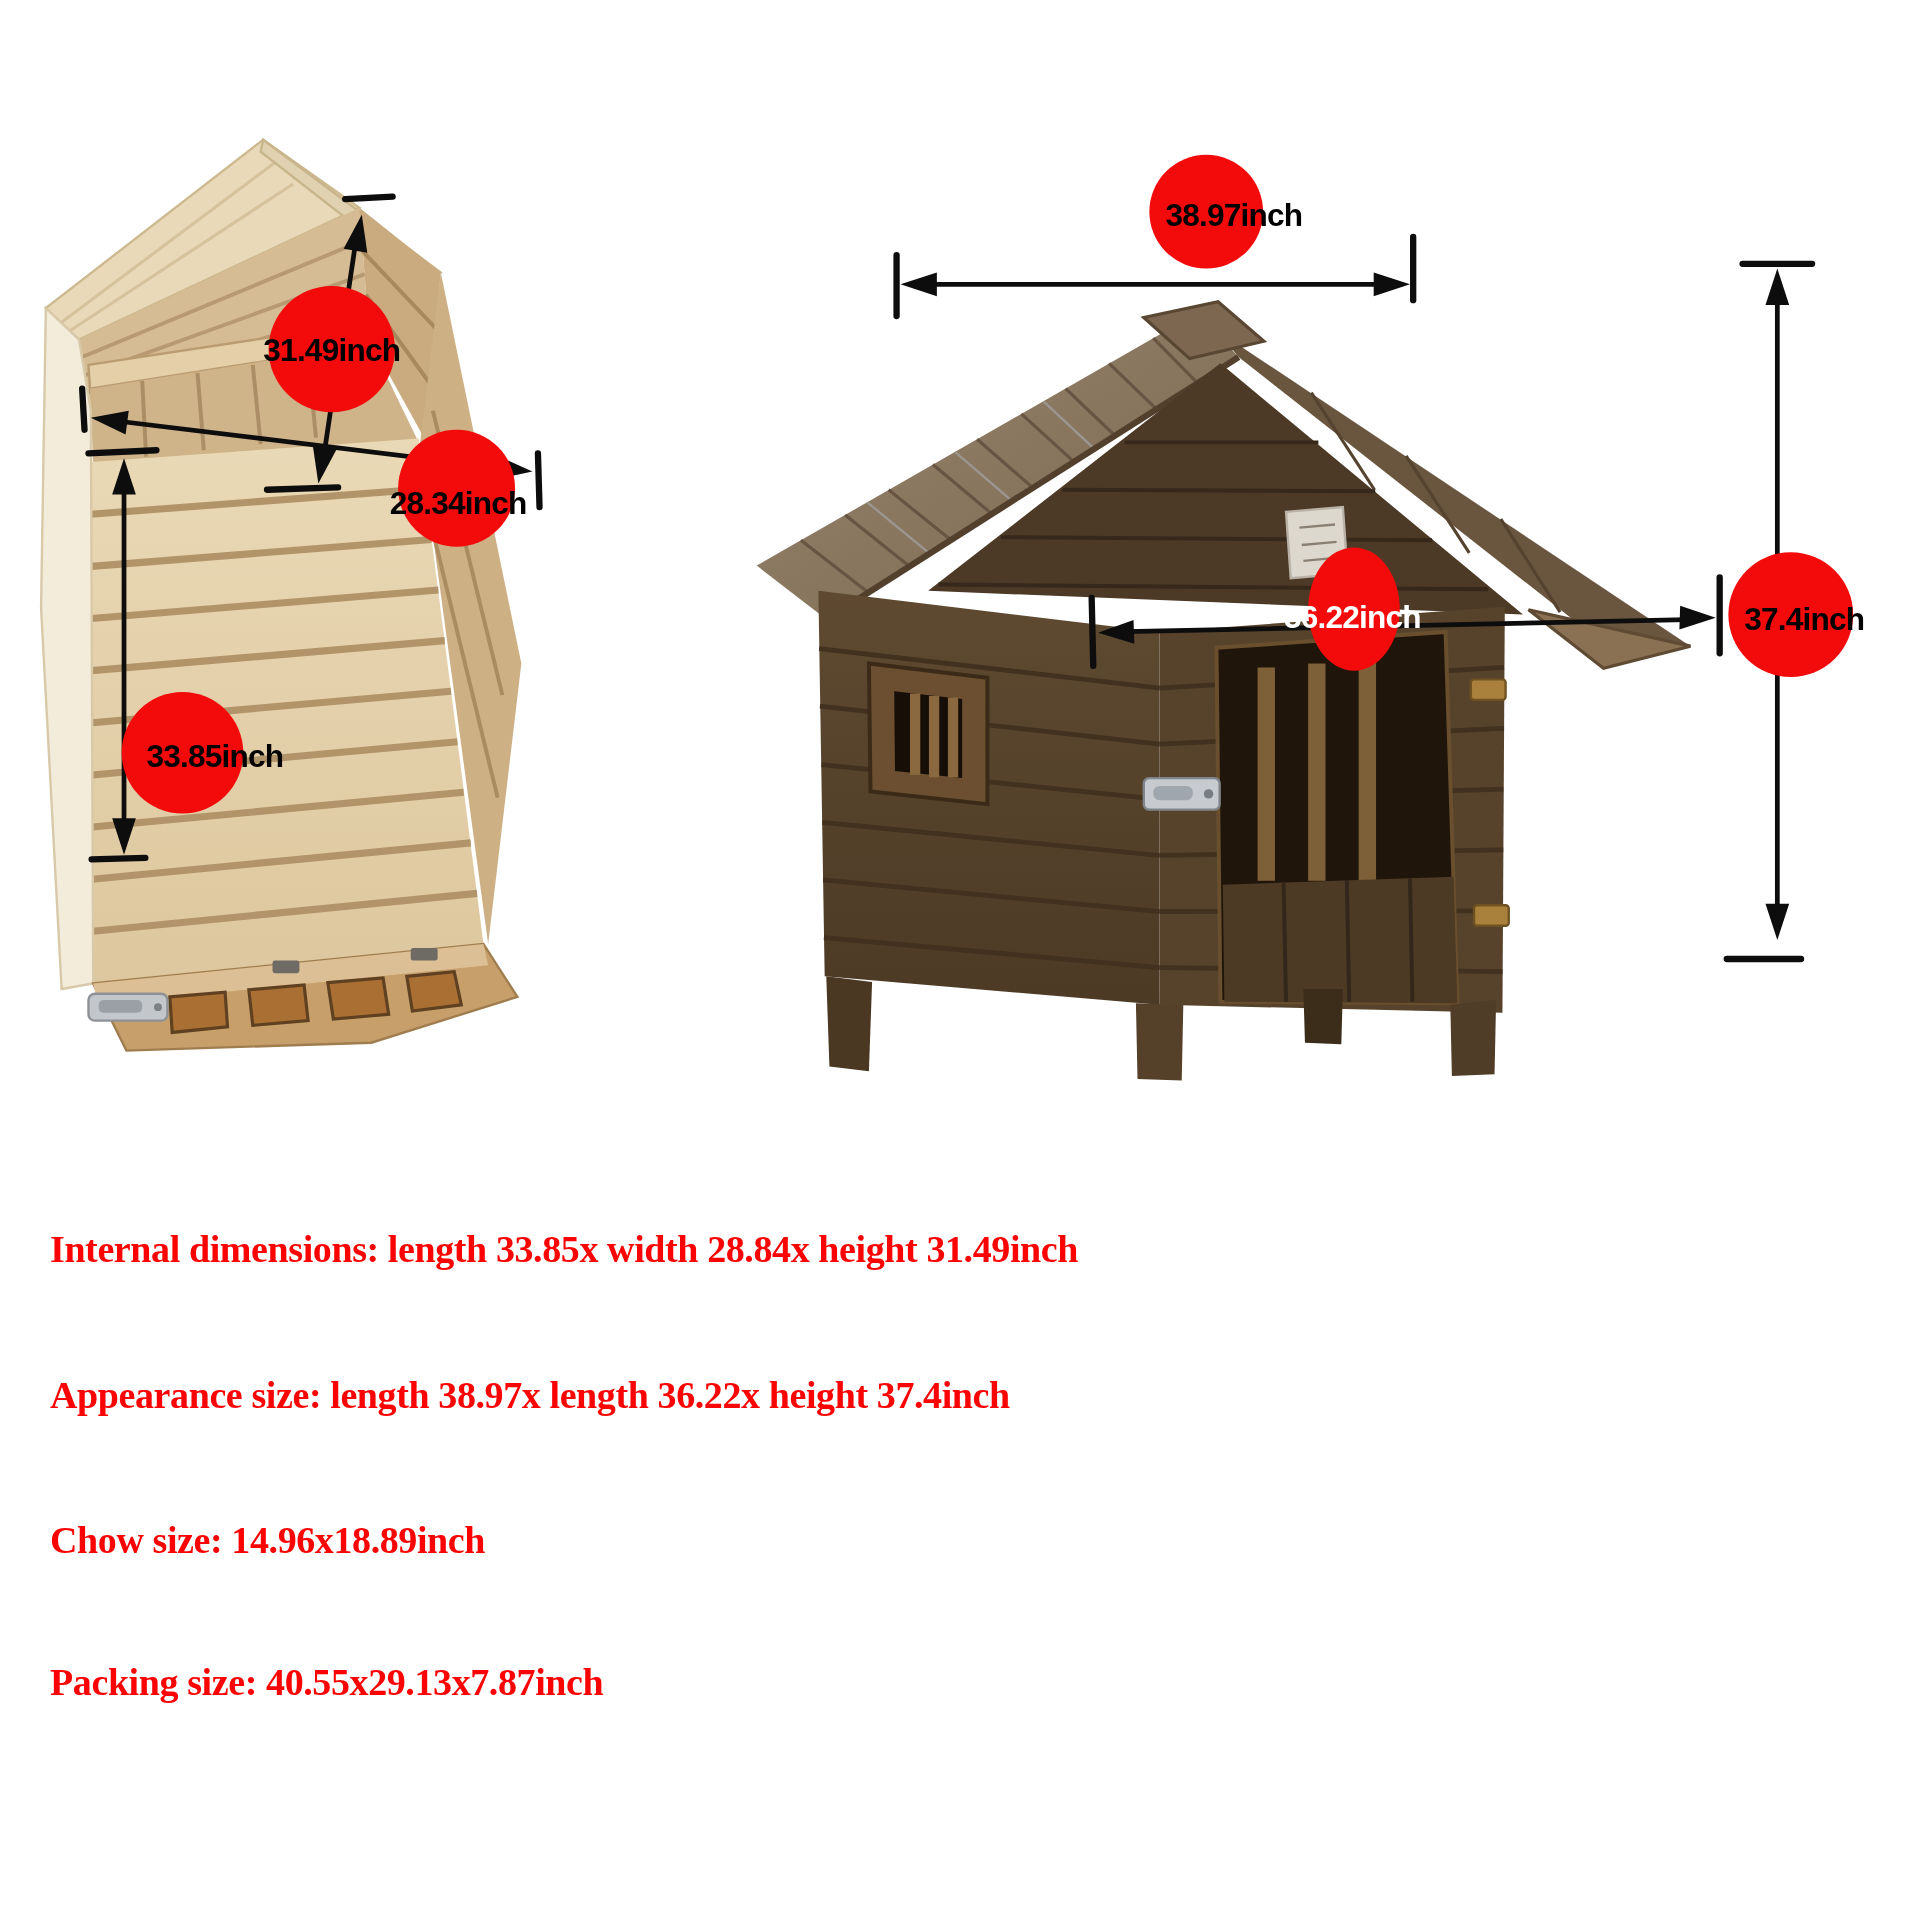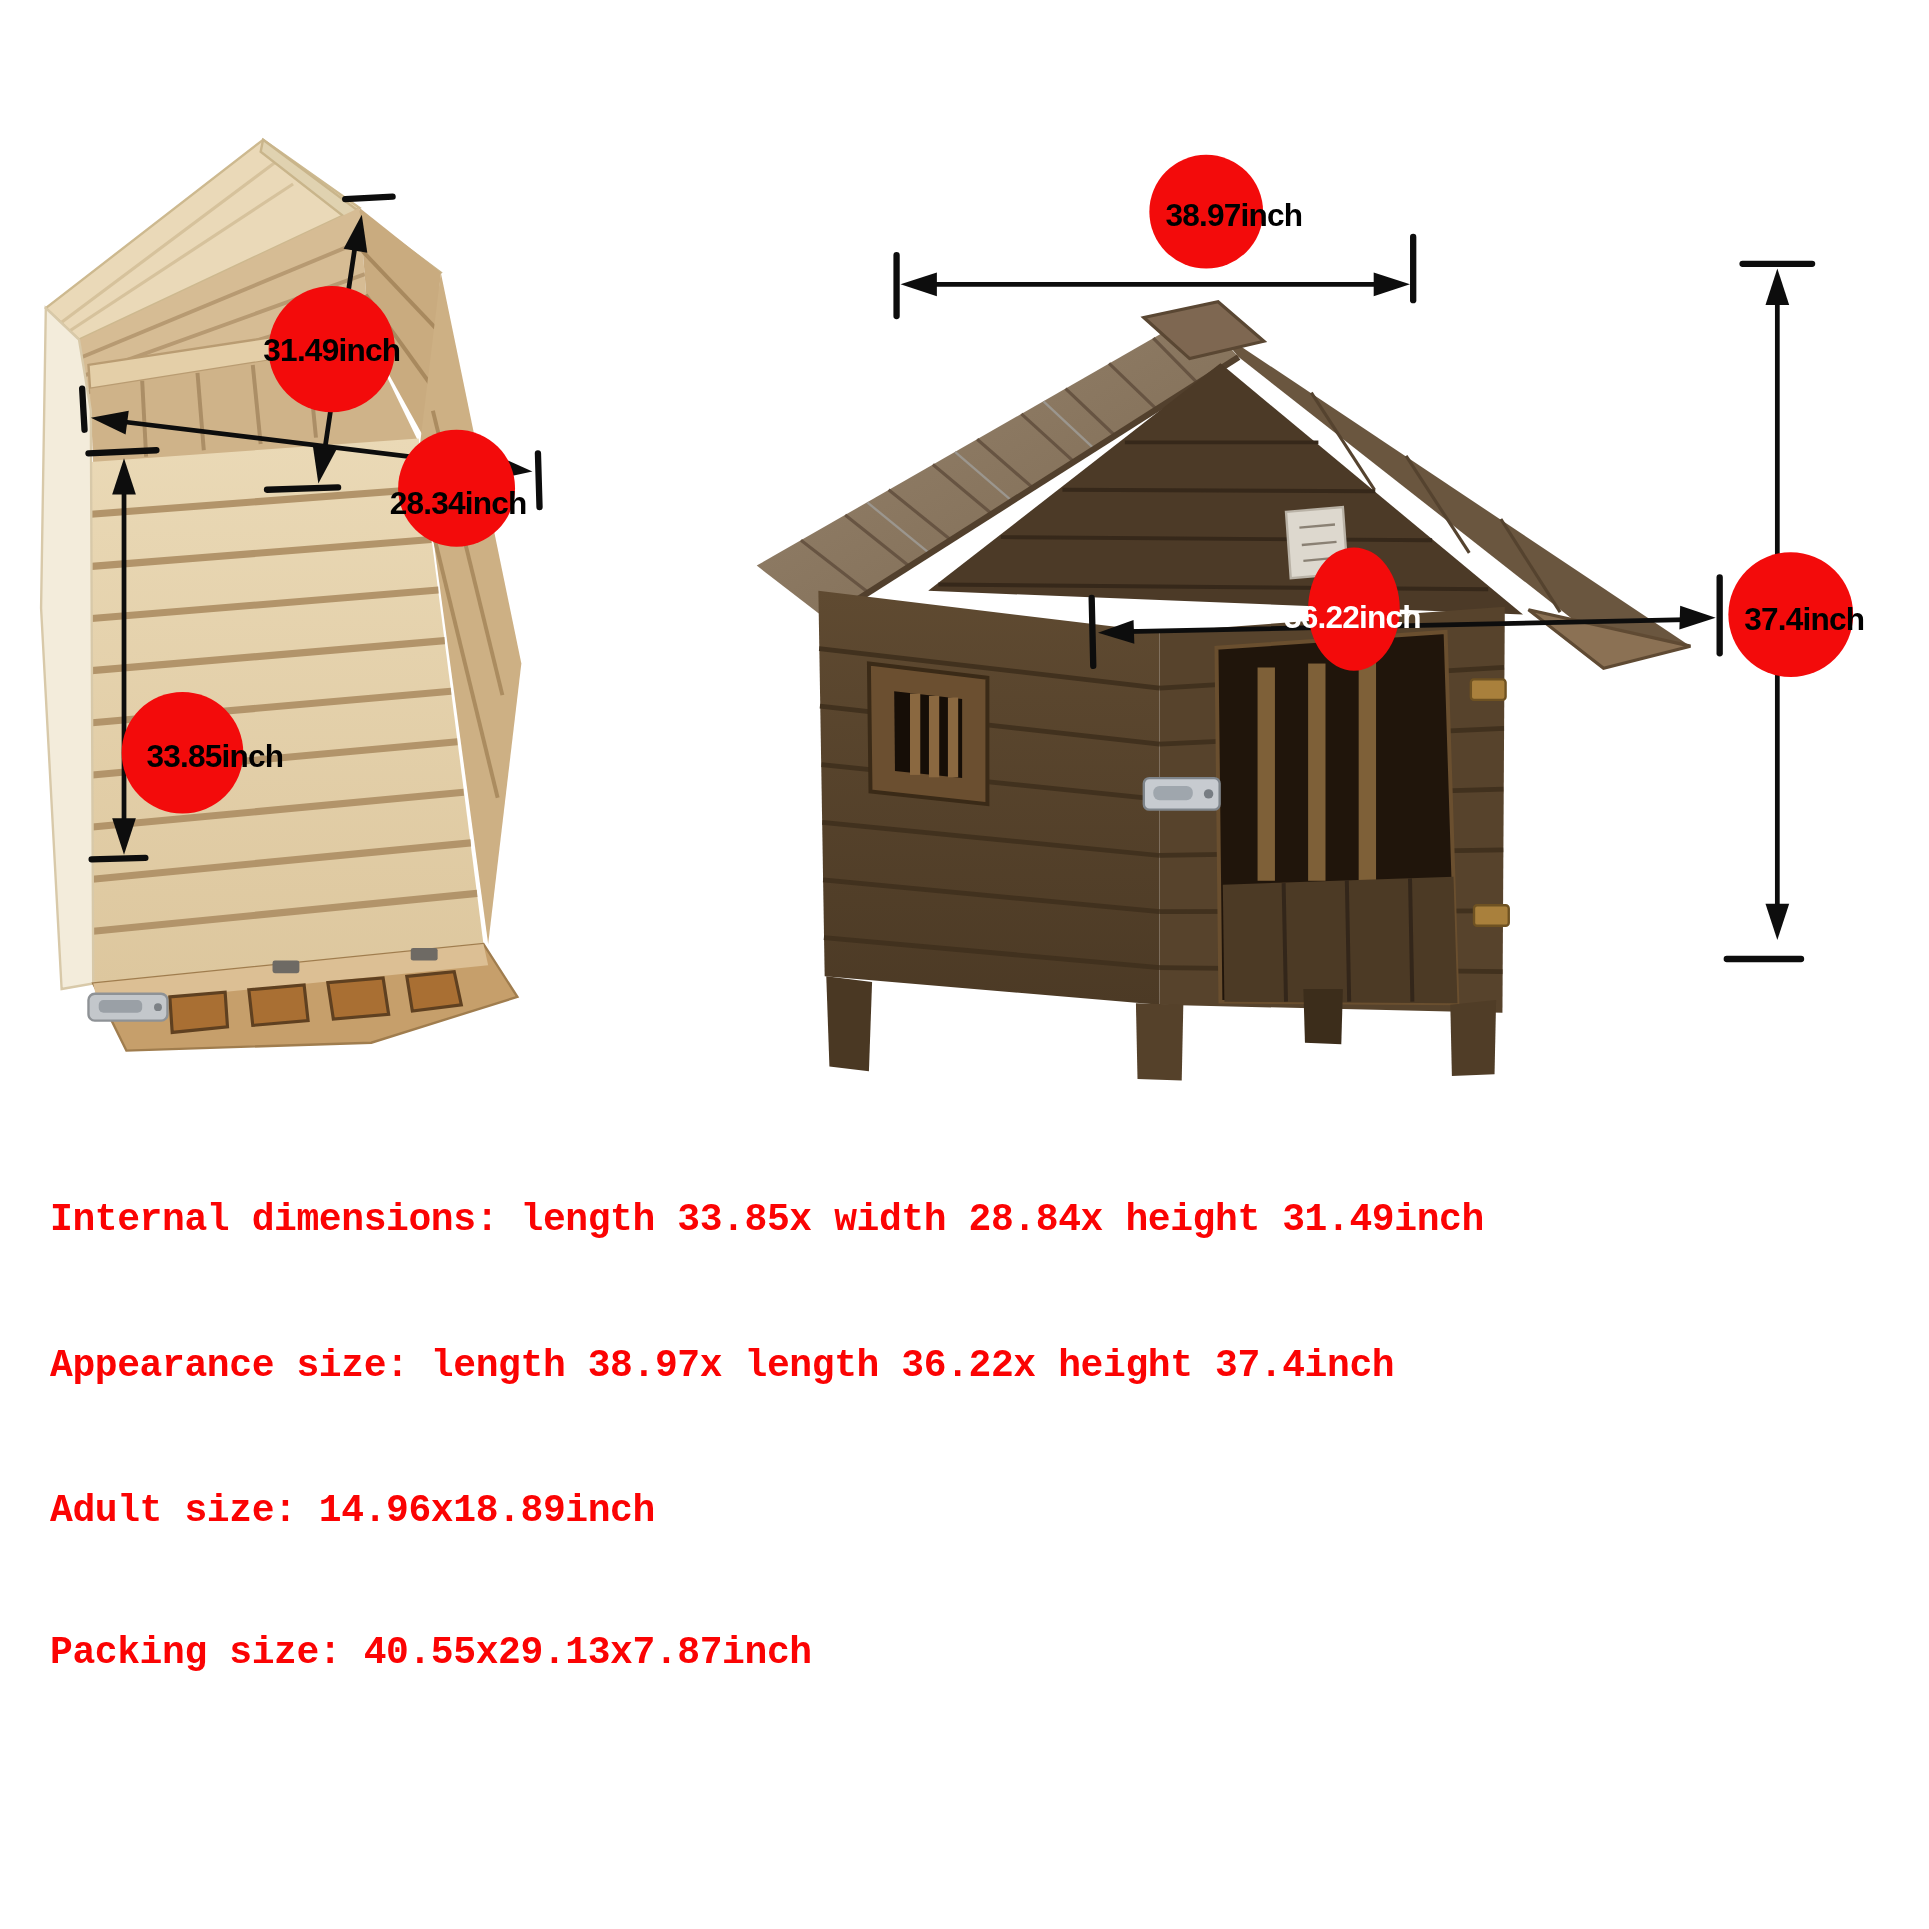--- a/index.html
+++ b/index.html
@@ -1,21 +1,21 @@
 <!DOCTYPE html>
 <html style="font-size:12.6px"><head>
 <meta charset="utf-8">
 <style>
   html,body{margin:0;padding:0;background:#ffffff;}
   #canvas{position:relative;width:1929px;height:1929px;background:#ffffff;overflow:hidden;
           font-family:"Liberation Sans", sans-serif;}
   #scene{position:absolute;left:0;top:0;}
   .dim-label{font-family:"Liberation Sans", sans-serif;font-weight:700;font-size:40px;letter-spacing:-1px;}
-  .spec-line{position:absolute;left:50px;font-family:Liberation Mono, monospace;font-weight:700;
-             font-size:38px;color:#fb0303;letter-spacing:-0.4px;white-space:nowrap;}
+  .spec-line{position:absolute;left:50px;font-family:Liberation Serif, serif;font-weight:700;
+             font-size:38px;color:#fb0303;letter-spacing:-0.4px;white-space:nowrap;margin-top:29px;}
   .tick{stroke:#0d0d0d;stroke-width:8;stroke-linecap:round;}
   .dimline{stroke:#0d0d0d;stroke-width:6;stroke-linecap:round;fill:none;}
   .ah{fill:#0d0d0d;}
   .badge{fill:#f30b0b;}
   .plank-light{stroke:#b79a72;stroke-width:5;}
   .plank-floor{stroke:#b2946a;stroke-width:9;}
   .plank-dark{stroke:#41311e;stroke-width:6;}
 </style>
 </head>
 <body>
@@ -274,16 +274,16 @@
       <polygon class="ah" points="2250,1190 2265,1144 2235,1144"></polygon>
       <line class="tick" x1="2186" y1="1214" x2="2280" y2="1214"></line>
       <circle class="badge" cx="2267" cy="778" r="79"></circle>
       <text class="dim-label" x="2284" y="797" text-anchor="middle" fill="#000000">37.4inch</text>
     </g>
   </g>
 </svg>
 
   <div class="spec-line" style="top:1198px">Internal dimensions: length 33.85x width 28.84x height 31.49inch</div>
   <div class="spec-line" style="top:1344px">Appearance size: length 38.97x length 36.22x height 37.4inch</div>
-  <div class="spec-line" style="top:1489px">Adult size: 14.96x18.89inch</div>
+  <div class="spec-line" style="top:1489px">Chow size: 14.96x18.89inch</div>
   <div class="spec-line" style="top:1631px">Packing size: 40.55x29.13x7.87inch</div>
 </div>
 
 
 </body></html>

